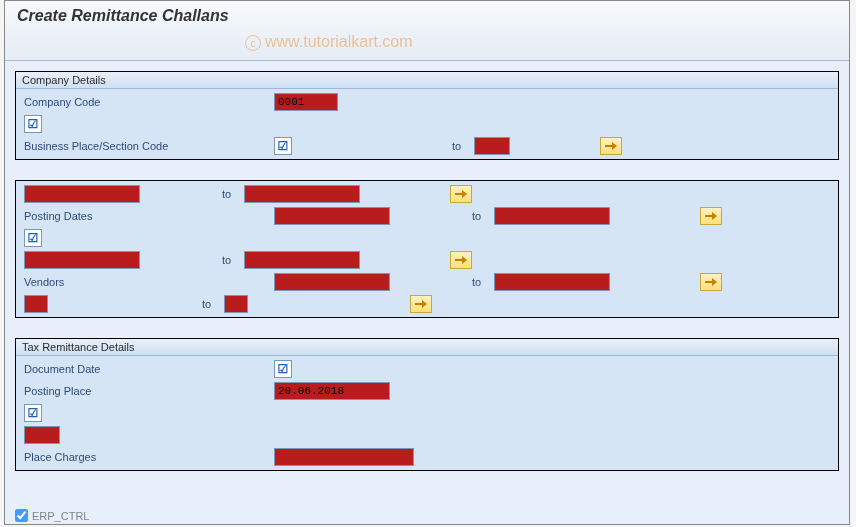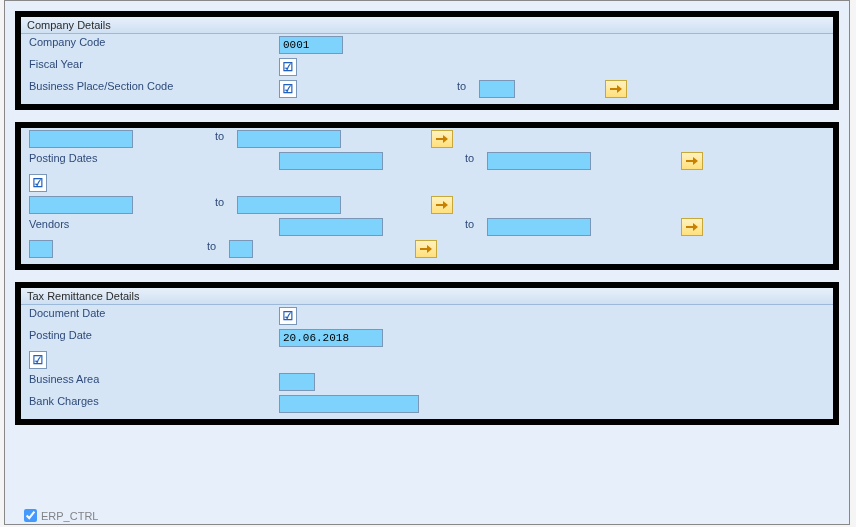--- a/index.html
+++ b/index.html
@@ -49,56 +49,56 @@
       border-radius: 50%;
       text-align: center;
       line-height: 14px;
       font-size: 11px;
       margin-right: 4px;
     }
     .content {
       padding: 10px 10px 0 10px;
     }
     .group {
-      border: 6px solid #000000;
-      margin-bottom: 12px;
+      border: 1px solid #000000;
+      margin-bottom: 20px;
       background: #d6e5f5;
     }
     .group-header {
       background: linear-gradient(#e7f0fa, #cfe0f2);
       border-bottom: 1px solid #9db9d9;
       padding: 2px 6px;
       font-size: 11px;
       color: #2a2a2a;
     }
     .group-body {
       padding: 2px 0;
     }
     .row {
       display: flex;
-      align-items: flex-start;
+      align-items: center;
       height: 22px;
       padding: 0 8px;
     }
     .label {
       width: 250px;
       color: #2d4a7a;
       font-size: 11px;
     }
     .field {
       border: 1px solid #7a97b8;
-      background: #7dd3fc;
+      background: #b91c1c;
       height: 18px;
       padding: 0 3px;
       font-size: 11px;
       font-family: "Courier New", monospace;
     }
     .field.w-narrow { width: 24px; }
     .field.w-med { width: 64px; }
-    .field.w-std { width: 104px; }
+    .field.w-std { width: 116px; }
     .field.w-wide { width: 140px; }
     .to-label {
       width: 34px;
       margin-left: 70px;
       color: #2d4a7a;
       font-size: 11px;
       padding-left: 12px;
     }
     .multi-btn {
       width: 22px;
@@ -120,46 +120,51 @@
       border: 1px solid #7a97b8;
       background: #fff;
       color: #2060c0;
       font-weight: bold;
       font-size: 12px;
       line-height: 14px;
     }
     .footer-check {
       position: absolute;
       bottom: 2px;
-      left: 19px;
+      left: 10px;
       display: flex;
       align-items: center;
       font-size: 11px;
       color: #555;
       opacity: 0.7;
     }
     .footer-check input { margin-right: 4px; }
   </style>
 </head>
 <body>
 
 <div class="window">
 
+  <div class="title-bar">
+    <div class="title-text">Create Remittance Challans</div>
+    <div class="watermark">
+      <span class="cc">c</span><span>www.tutorialkart.com</span>
+    </div>
+  </div>
 
   <div class="content">
 
     <div class="group">
       <div class="group-header">Company Details</div>
       <div class="group-body">
         <div class="row">
           <span class="label">Company Code</span>
           <input class="field w-med" value="0001" style="">
         </div>
         <div class="row">
-          <span class="label">Fiscal Year</span>
           <span class="check-icon">☑</span>
         </div>
         <div class="row">
           <span class="label">Business Place/Section Code</span>
           <span class="check-icon">☑</span>
           <span class="to-label" style="margin-left:148px">to</span>
           <input class="field w-narrow" style="width: 36px;">
           <span class="multi-btn">
             <svg viewBox="0 0 12 10">
                 <path d="M0 4 h7 v-3 l5 4 l-5 4 v-3 h-7 z" fill="#c88000"></path>
@@ -237,32 +242,31 @@
     </div>
 
     <div class="group">
       <div class="group-header">Tax Remittance Details</div>
       <div class="group-body">
         <div class="row">
           <span class="label">Document Date</span>
           <span class="check-icon">☑</span>
         </div>
         <div class="row">
-          <span class="label">Posting Date</span>
+          <span class="label">Posting Place</span>
           <input class="field w-std" style="font-family: &quot;Courier New&quot;, monospace;" value="20.06.2018">
         </div>
         <div class="row">
           <span class="check-icon">☑</span>
         </div>
         <div class="row">
-          <span class="label">Business Area</span>
           <input class="field w-narrow" style="width: 36px;">
         </div>
         <div class="row">
-          <span class="label">Bank Charges</span>
+          <span class="label">Place Charges</span>
           <input class="field w-wide" style="">
         </div>
       </div>
     </div>
 
   </div>
 
   <div class="footer-check">
     <input type="checkbox" checked="" style="">
     <span>ERP_CTRL</span>

